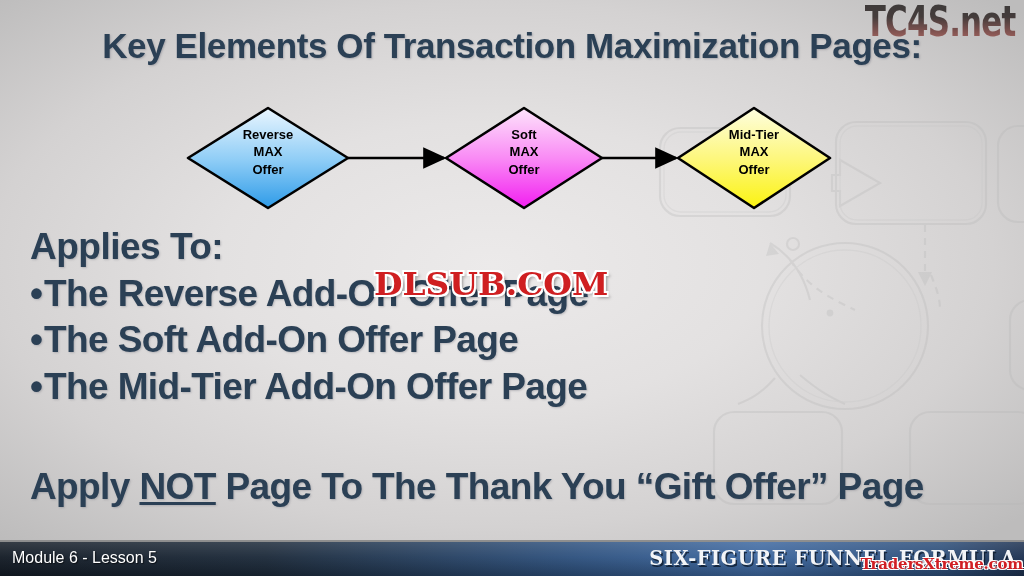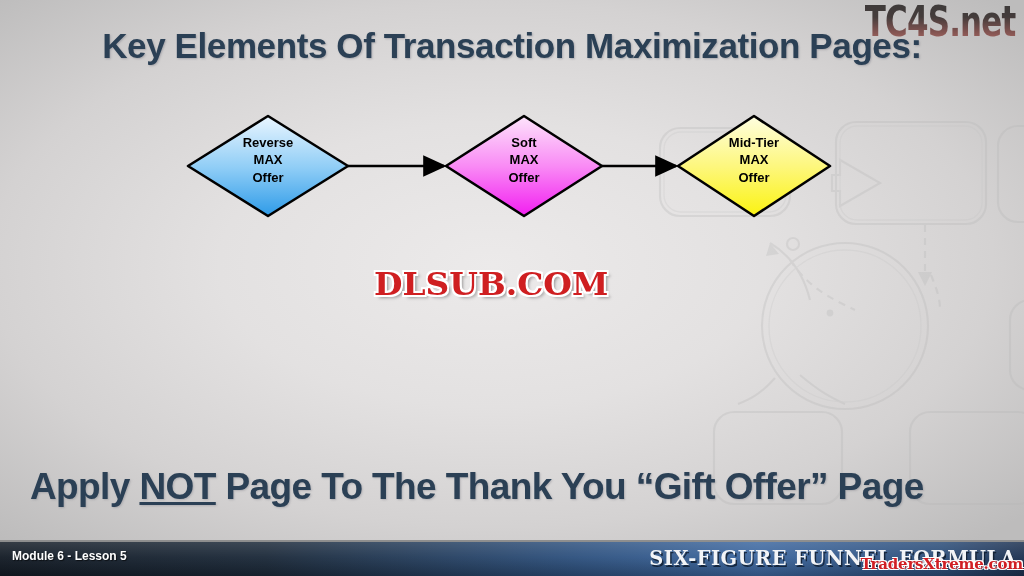--- a/index.html
+++ b/index.html
@@ -36,21 +36,21 @@
     font-weight: bold;
     color: #2b4055;
     letter-spacing: -0.4px;
     text-shadow: 1px 1px 2px rgba(120,120,130,0.45);
     white-space: nowrap;
   }
 
   
   #flow {
     position: absolute;
-    left: 0; top: 103px;
+    left: 0; top: 95px;
     width: 1024px;
     height: 125px;
   }
   .diamond-label {
     position: absolute;
     text-align: center;
     font-size: 13px;
     font-weight: bold;
     color: #000;
     line-height: 1.33;
@@ -154,22 +154,22 @@
   }
   #footer-sheen {
     position: absolute;
     inset: 0;
     background: linear-gradient(180deg, rgba(255,255,255,0.14) 0%, rgba(255,255,255,0.04) 45%, rgba(0,0,0,0.22) 100%);
   }
   #footer-left {
     position: absolute;
     left: 12px;
     top: 7px;
-    font-size: 12px;
-    font-weight: bold;
+    font-size: 16px;
+    font-weight: normal;
     color: #ffffff;
     text-shadow: 1px 1px 1px rgba(0,0,0,0.6);
     white-space: nowrap;
   }
   #footer-brand {
     position: absolute;
     right: 8px;
     top: 4px;
     font-family: "DejaVu Serif", serif;
     font-size: 20px;
@@ -280,20 +280,33 @@
       <div>Offer</div>
     </div>
 
     <div class="diamond-label" style="left:694px; top:31px; width:120px;">
       <div>Mid-Tier</div>
       <div>MAX</div>
       <div>Offer</div>
     </div>
   </div>
 
+  <div id="body-copy">
+    <div class="applies-head">Applies To:</div>
+
+    <div class="bullet-line">
+      <span class="bullet-dot">•</span><span>The Reverse Add-On Offer Page</span>
+    </div>
+    <div class="bullet-line">
+      <span class="bullet-dot">•</span><span>The Soft Add-On Offer Page</span>
+    </div>
+    <div class="bullet-line">
+      <span class="bullet-dot">•</span><span>The Mid-Tier Add-On Offer Page</span>
+    </div>
+  </div>
 
   <div id="wm-dlsub">DLSUB.COM</div>
 
   <div id="not-line"><span>Apply </span><span class="u">NOT</span><span> Page To The Thank You “Gift Offer” Page</span></div>
 
   <div id="footer">
     <div id="footer-fill"></div>
     <div id="footer-sheen"></div>
     <div id="footer-left">Module 6 - Lesson 5</div>
     <div id="footer-brand">SIX-FIGURE FUNNEL FORMULA</div>

